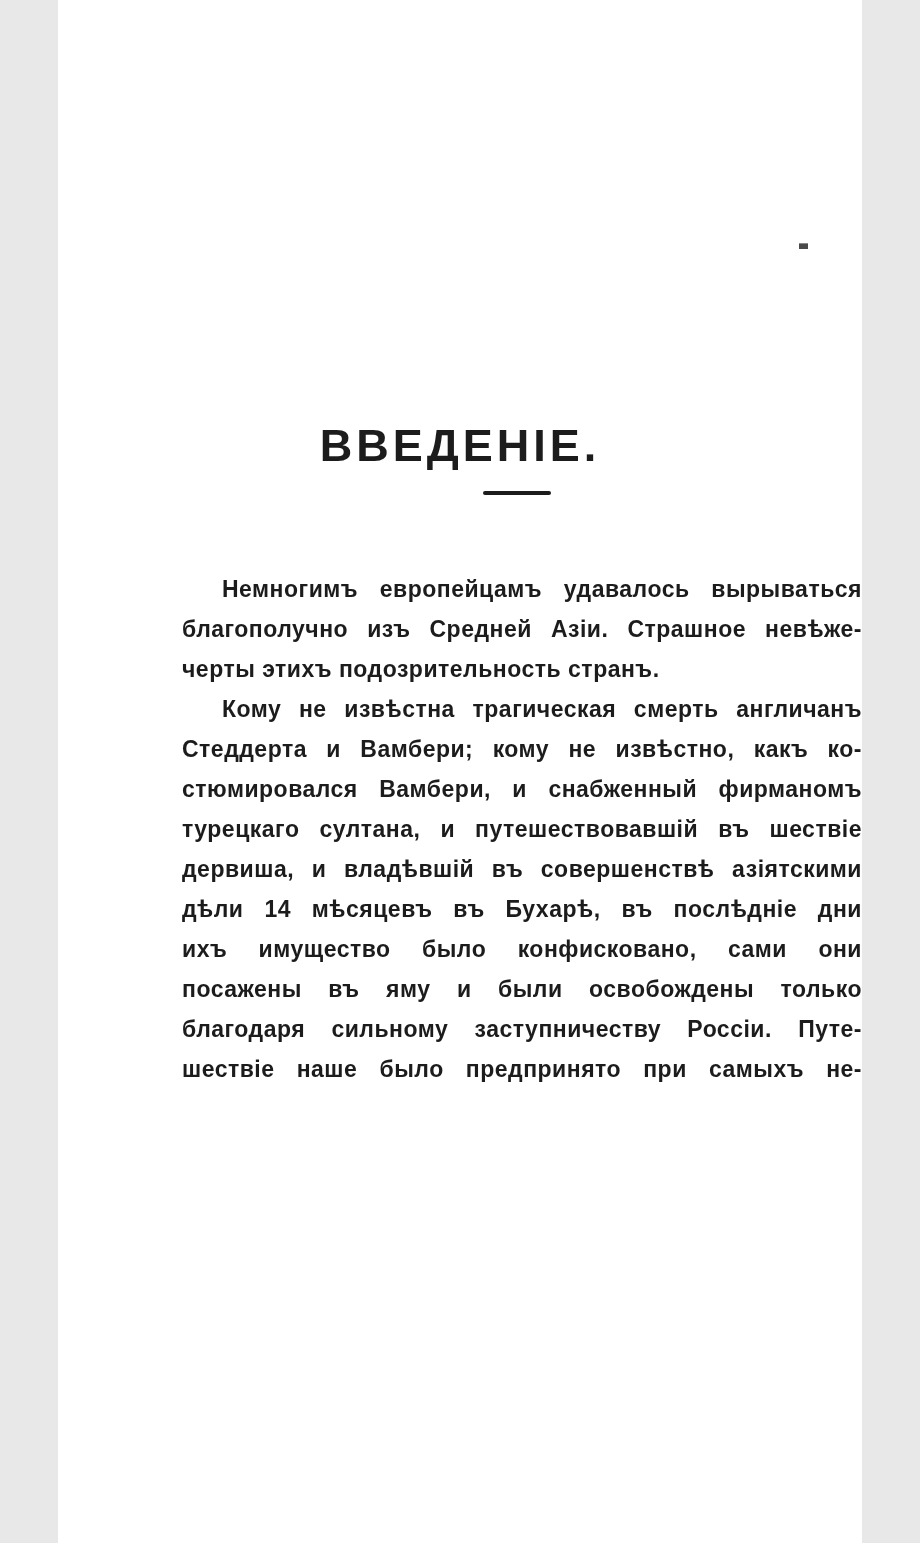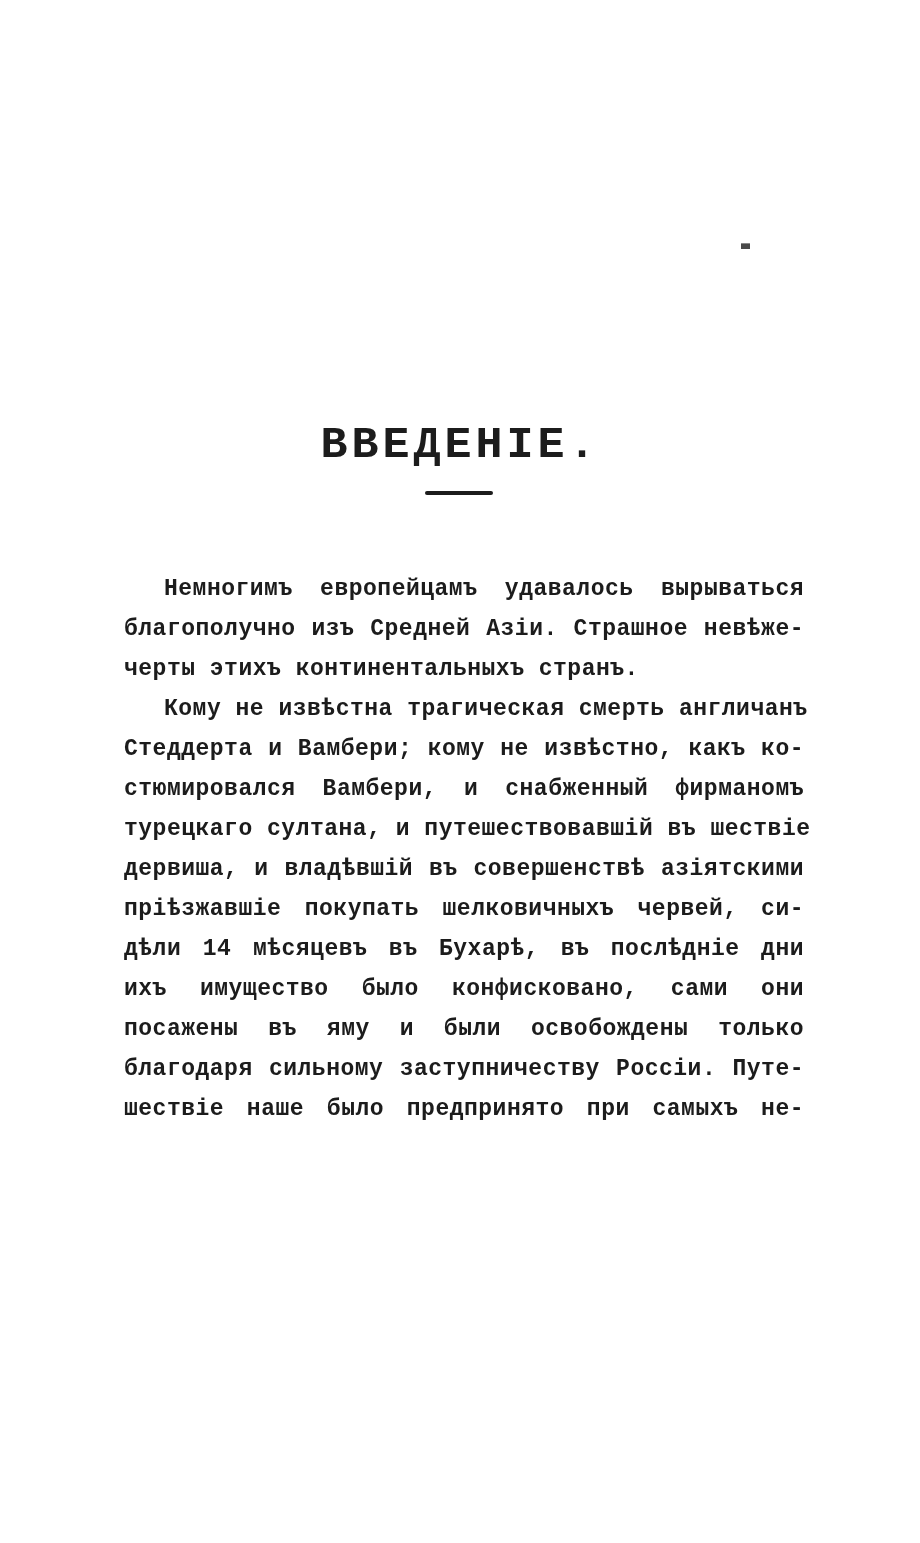--- a/index.html
+++ b/index.html
@@ -2,26 +2,26 @@
 <html><head>
 <meta charset="utf-8">
 <style>
   html, body {
     margin: 0;
     padding: 0;
     background: #e8e8e8;
   }
   .page {
     position: relative;
-    width: 920px;
+    width: 804px;
     height: 1543px;
     margin: 0 auto;
     background: var(--paper, #ffffff);
     color: var(--ink, #1c1c1c);
-    font-family: Liberation Mono, monospace;
+    font-family: Liberation Sans, sans-serif;
     overflow: hidden;
   }
   .scan-artifact {
     position: absolute;
     left: 741px;
     top: 243px;
     width: 9px;
     height: 5px;
     background: #4a4a4a;
     border-top: 1px solid #8a8a8a;
@@ -77,28 +77,27 @@
   <div class="scan-artifact"></div>
 
   <h1 class="chapter-title">ВВЕДЕНІЕ.</h1>
 
   <div class="section-divider"></div>
 
   <div class="text-block">
 
     <div class="line indent">Немногимъ европейцамъ удавалось вырываться</div>
     <div class="line">благополучно изъ Средней Азіи. Страшное невѣже-</div>
-    <div class="line para-end">черты этихъ континентальныхъ странъ.</div>
+    <div class="line para-end">черты этихъ подозрительность странъ.</div>
 
     <div class="line indent">Кому не извѣстна трагическая смерть англичанъ</div>
     <div class="line">Стеддерта и Вамбери; кому не извѣстно, какъ ко-</div>
     <div class="line">стюмировался Вамбери, и снабженный фирманомъ</div>
     <div class="line">турецкаго султана, и путешествовавшій въ шествіе</div>
     <div class="line">дервиша, и владѣвшій въ совершенствѣ азіятскими</div>
-    <div class="line">пріѣзжавшіе покупать шелковичныхъ червей, си-</div>
     <div class="line">дѣли 14 мѣсяцевъ въ Бухарѣ, въ послѣдніе дни</div>
     <div class="line">ихъ имущество было конфисковано, сами они</div>
     <div class="line">посажены въ яму и были освобождены только</div>
     <div class="line">благодаря сильному заступничеству Россіи. Путе-</div>
     <div class="line">шествіе наше было предпринято при самыхъ не-</div>
 
   </div>
 </div>
 
 </body></html>

